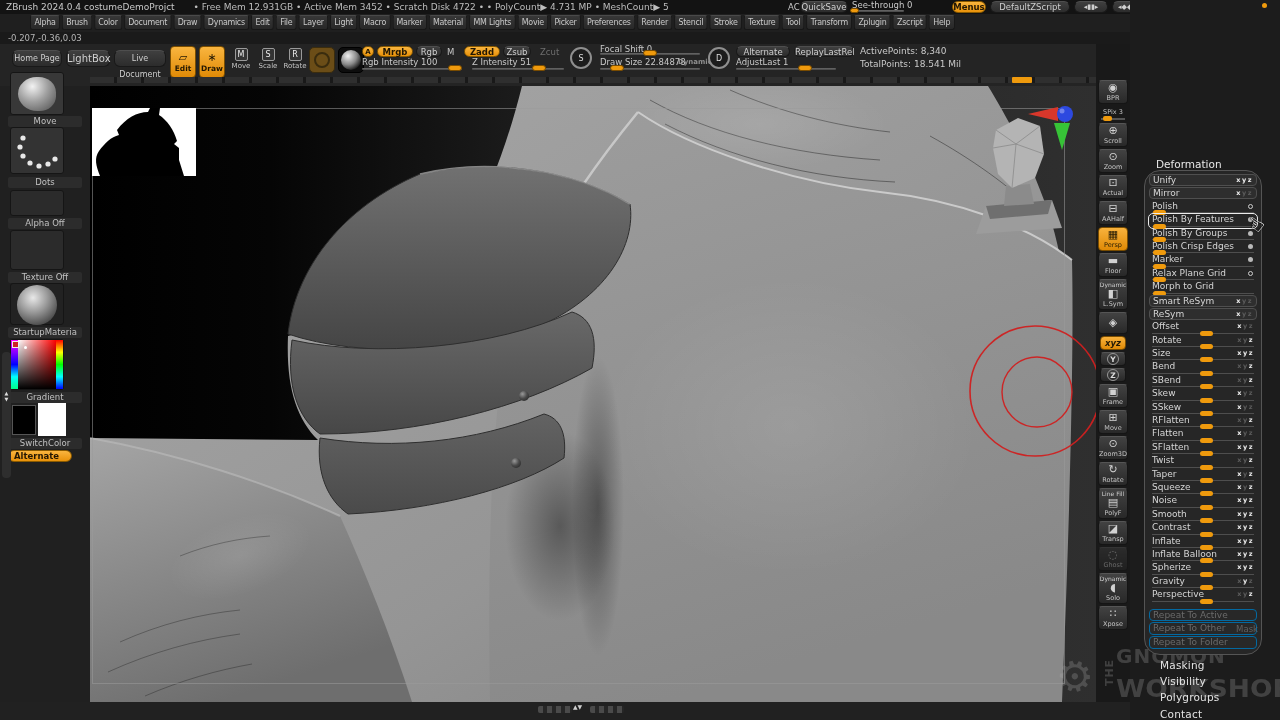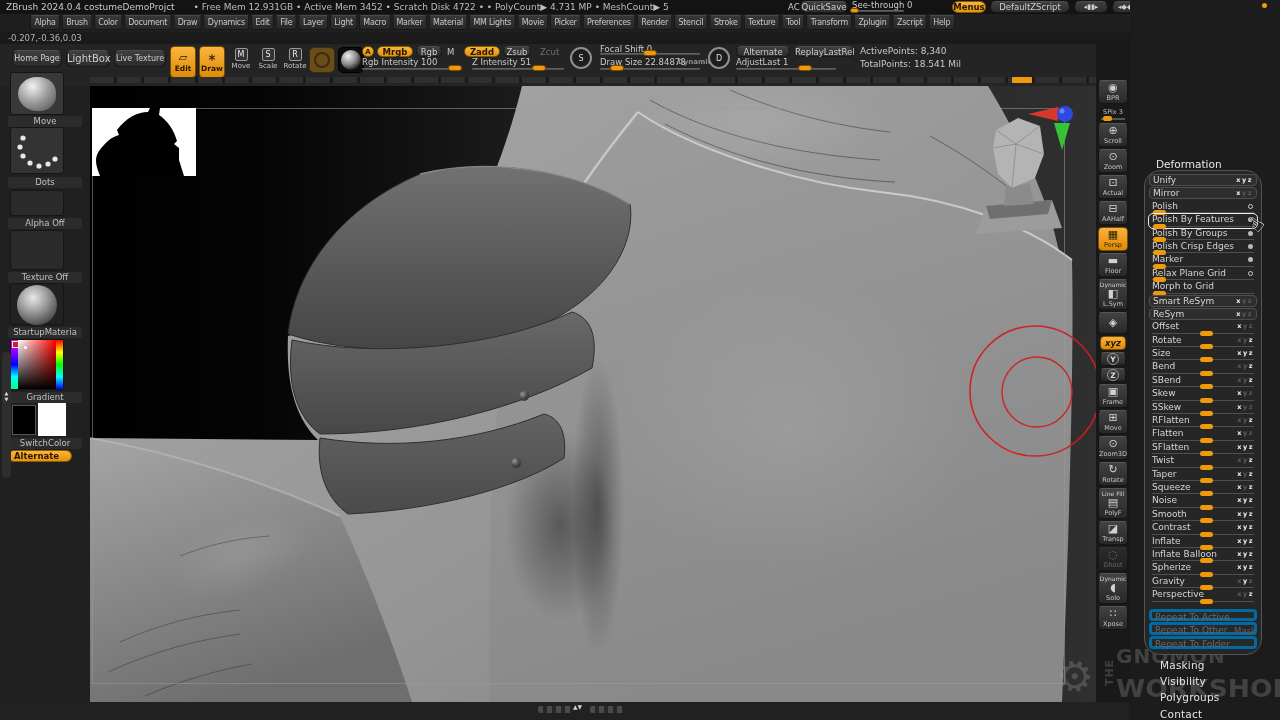--- a/index.html
+++ b/index.html
@@ -101,21 +101,21 @@
   .dbox{border:1px solid #4f4f4f;border-radius:4px;background:#2e2e2e;height:12px;margin-bottom:1.4px;}
   .dbox .dlab{line-height:10px;}
   .dtrack{position:absolute;left:3px;right:3px;bottom:1px;height:1px;background:#4e4e4e;}
   .dnub{position:absolute;bottom:-1px;width:13px;height:5px;border-radius:2.5px;background:var(--acc);}
   .dax{position:absolute;right:3px;top:1px;font-size:6.5px;letter-spacing:1.5px;font-weight:bold;}
   .dax .lit{color:#ececec;} .dax .unlit{color:#5c5c5c;}
   .dtog{position:absolute;right:4px;top:3px;width:5px;height:5px;border-radius:50%;}
   .dtog.dot{background:#b9b9b9;} .dtog.ring{border:1px solid #cdcdcd;}
   .dhl{outline:1.5px solid #ececec;border-radius:4px;}
   .drow.disabled .dlab{color:#6a6a6a;}
-  .drow.disabled{border:3px solid #0369a1;border-radius:4px;height:12.5px;margin-bottom:1.4px;background:#282828;}
+  .drow.disabled{border:1px solid #0369a1;border-radius:4px;height:12.5px;margin-bottom:1.4px;background:#282828;}
   .dextra{position:absolute;right:-2px;top:1px;font-size:8.5px;color:#606060;}
   #rp-dot{position:absolute;left:132px;top:3px;width:5px;height:5px;border-radius:50%;background:var(--acc);}
 
   
   #watermark{position:absolute;left:1056px;top:640px;width:224px;height:80px;z-index:2;
     color:rgba(170,170,170,.27);font-weight:bold;}
   #wm-gear{position:absolute;left:0;top:12px;font-size:42px;transform:rotate(-15deg);}
   #wm-the{position:absolute;left:40px;top:26px;font-size:11px;letter-spacing:1px;transform:rotate(-90deg);}
   #wm-l1{position:absolute;left:60px;top:4px;font-size:20px;letter-spacing:1px;}
   #wm-l2{position:absolute;left:60px;top:34px;font-size:25px;transform:scaleX(1.06);transform-origin:left;}
@@ -176,21 +176,21 @@
       <div class="mbtn">Tool</div>
       <div class="mbtn">Transform</div>
       <div class="mbtn">Zplugin</div>
       <div class="mbtn">Zscript</div>
       <div class="mbtn">Help</div>
     </div>
   <div class="abs" id="coords">-0.207,-0.36,0.03</div>
 
   <div class="abs pill" style="left:12px;top:50px;width:50px;height:17px;line-height:16px;font-size:8px">Home Page</div>
   <div class="abs pill" style="left:66px;top:50px;width:44px;height:17px;line-height:16px;font-size:10px">LightBox</div>
-  <div class="abs pill" style="left:114px;top:50px;width:52px;height:17px;line-height:16px;font-size:8px">Live Texture</div>
+  <div class="abs pill" style="left:114px;top:50px;width:52px;height:17px;line-height:16px;font-size:8px">Live Document</div>
 
   <div class="abs toolbtn on" style="left:170px;top:46px">
     <span class="g">▱</span>
     <span>Edit</span>
   </div>
   <div class="abs toolbtn on" style="left:199px;top:46px">
     <span class="g">∗</span>
     <span>Draw</span>
   </div>
   <div class="abs mtool" style="left:228px;top:48px">

